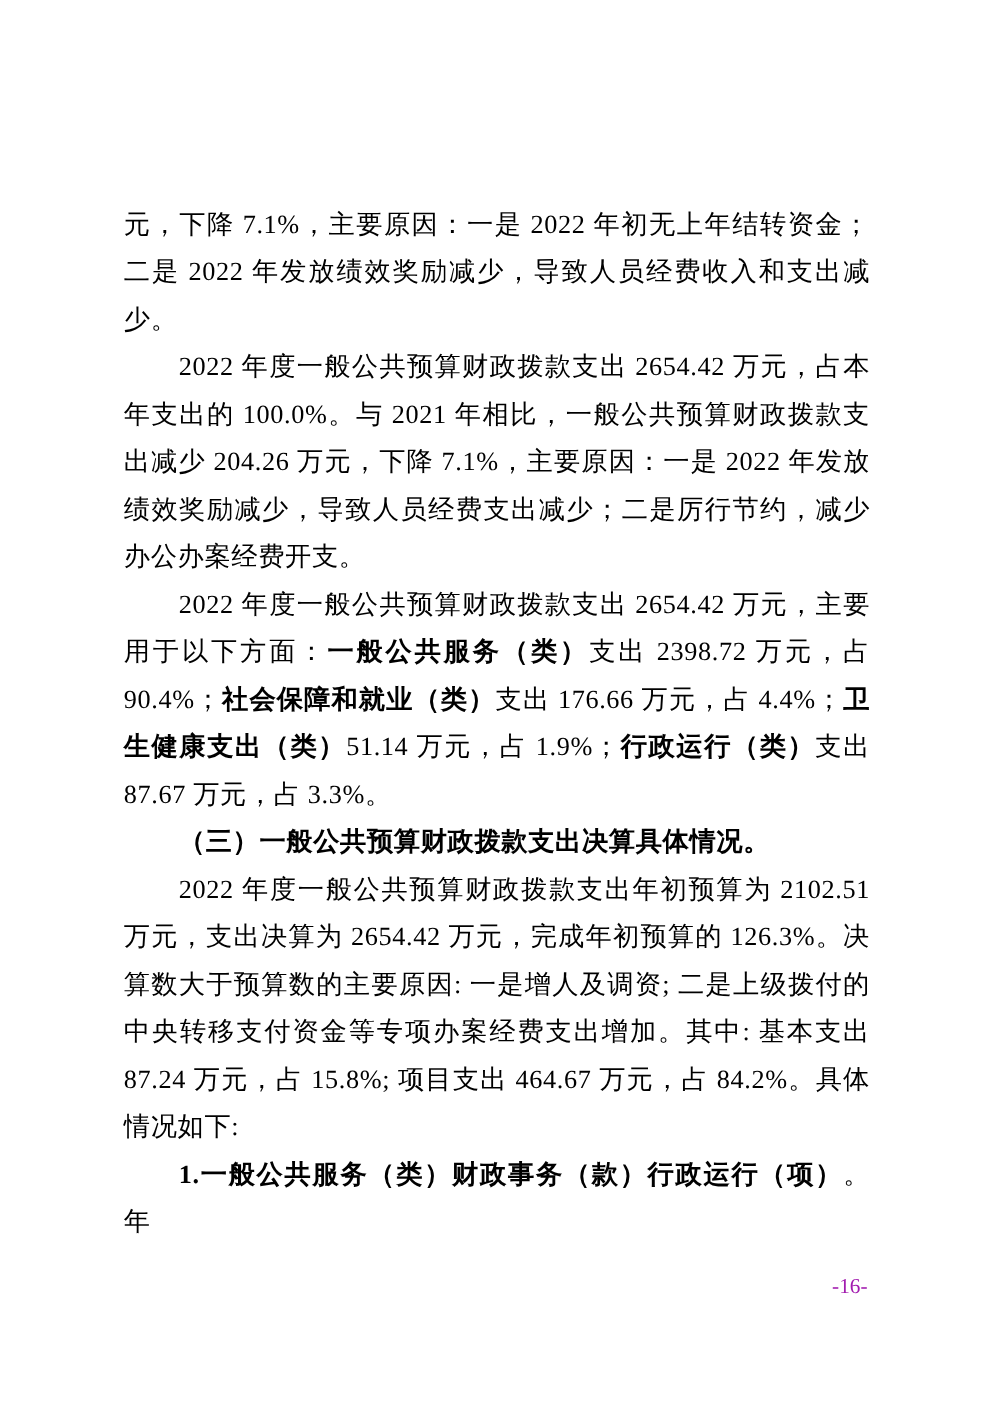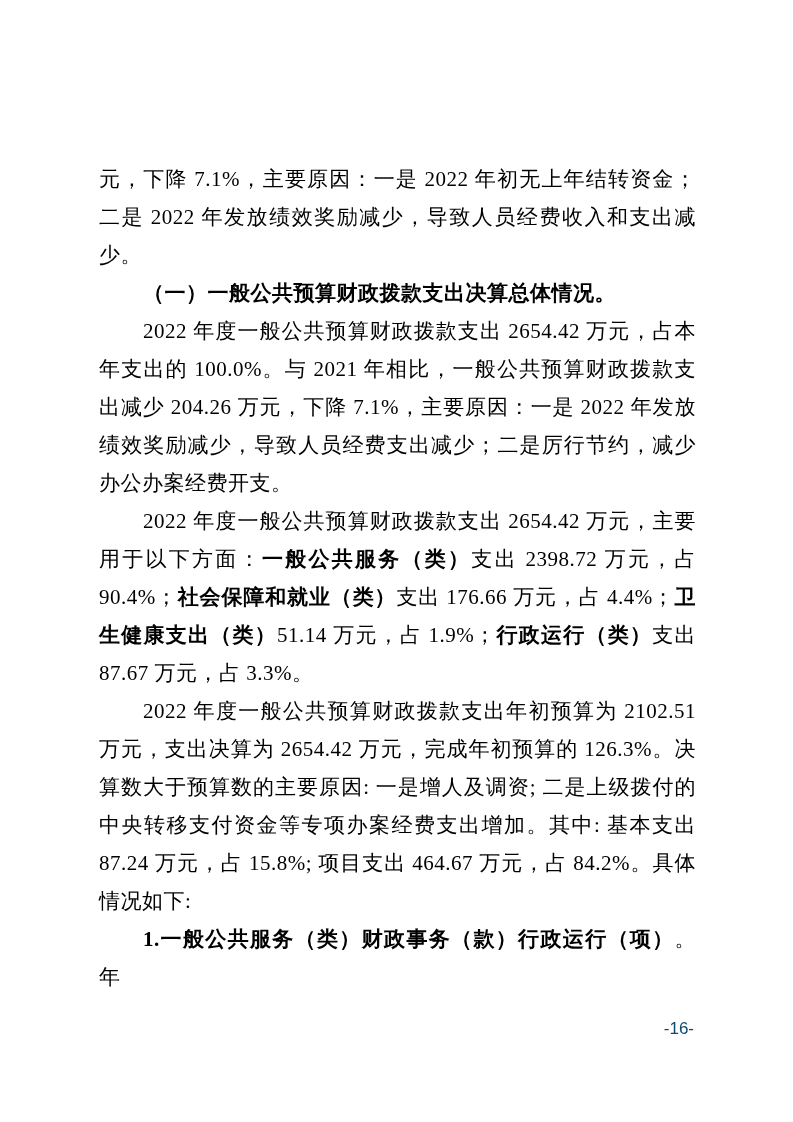--- a/index.html
+++ b/index.html
@@ -37,30 +37,30 @@
   }
   .run-b {
     font-weight: bold;
   }
   .page-number {
     position: absolute;
     right: 99px;
     top: 991px;
     font-size: 17px;
     line-height: 20px;
-    font-family: Liberation Sans, sans-serif;
-    color: #0c4a6e;
+    font-family: Liberation Serif, serif;
+    color: #a21caf;
   }
 </style>
 </head>
 <body>
 
 <div class="page">
   <div class="doc-body" id="doc-body">
       <p><span>元，下降 7.1%，主要原因：一是 2022 年初无上年结转资金；二是 2022 年发放绩效奖励减少，导致人员经费收入和支出减少。</span></p>
-      <p class="indent"><span class="run-b">（一）一般公共预算财政拨款支出决算总体情况。</span></p>
       <p class="indent"><span>2022 年度一般公共预算财政拨款支出 2654.42 万元，占本年支出的 100.0%。与 2021 年相比，一般公共预算财政拨款支出减少 204.26 万元，下降 7.1%，主要原因：一是 2022 年发放绩效奖励减少，导致人员经费支出减少；二是厉行节约，减少办公办案经费开支。</span></p>
       <p class="indent"><span>2022 年度一般公共预算财政拨款支出 2654.42 万元，主要用于以下方面：</span><span class="run-b">一般公共服务（类）</span><span>支出 2398.72 万元，占 90.4%；</span><span class="run-b">社会保障和就业（类）</span><span>支出 176.66 万元，占 4.4%；</span><span class="run-b">卫生健康支出（类）</span><span>51.14 万元，占 1.9%；</span><span class="run-b">行政运行（类）</span><span>支出 87.67 万元，占 3.3%。</span></p>
+      <p class="indent"><span class="run-b">（三）一般公共预算财政拨款支出决算具体情况。</span></p>
       <p class="indent"><span>2022 年度一般公共预算财政拨款支出年初预算为 2102.51 万元，支出决算为 2654.42 万元，完成年初预算的 126.3%。决算数大于预算数的主要原因: 一是增人及调资; 二是上级拨付的中央转移支付资金等专项办案经费支出增加。其中: 基本支出 87.24 万元，占 15.8%; 项目支出 464.67 万元，占 84.2%。具体情况如下:</span></p>
       <p class="indent"><span class="run-b">1.一般公共服务（类）财政事务（款）行政运行（项）</span><span>。年</span></p>
     </div>
   <div class="page-number">-16-</div>
 </div>
 
 </body></html>

